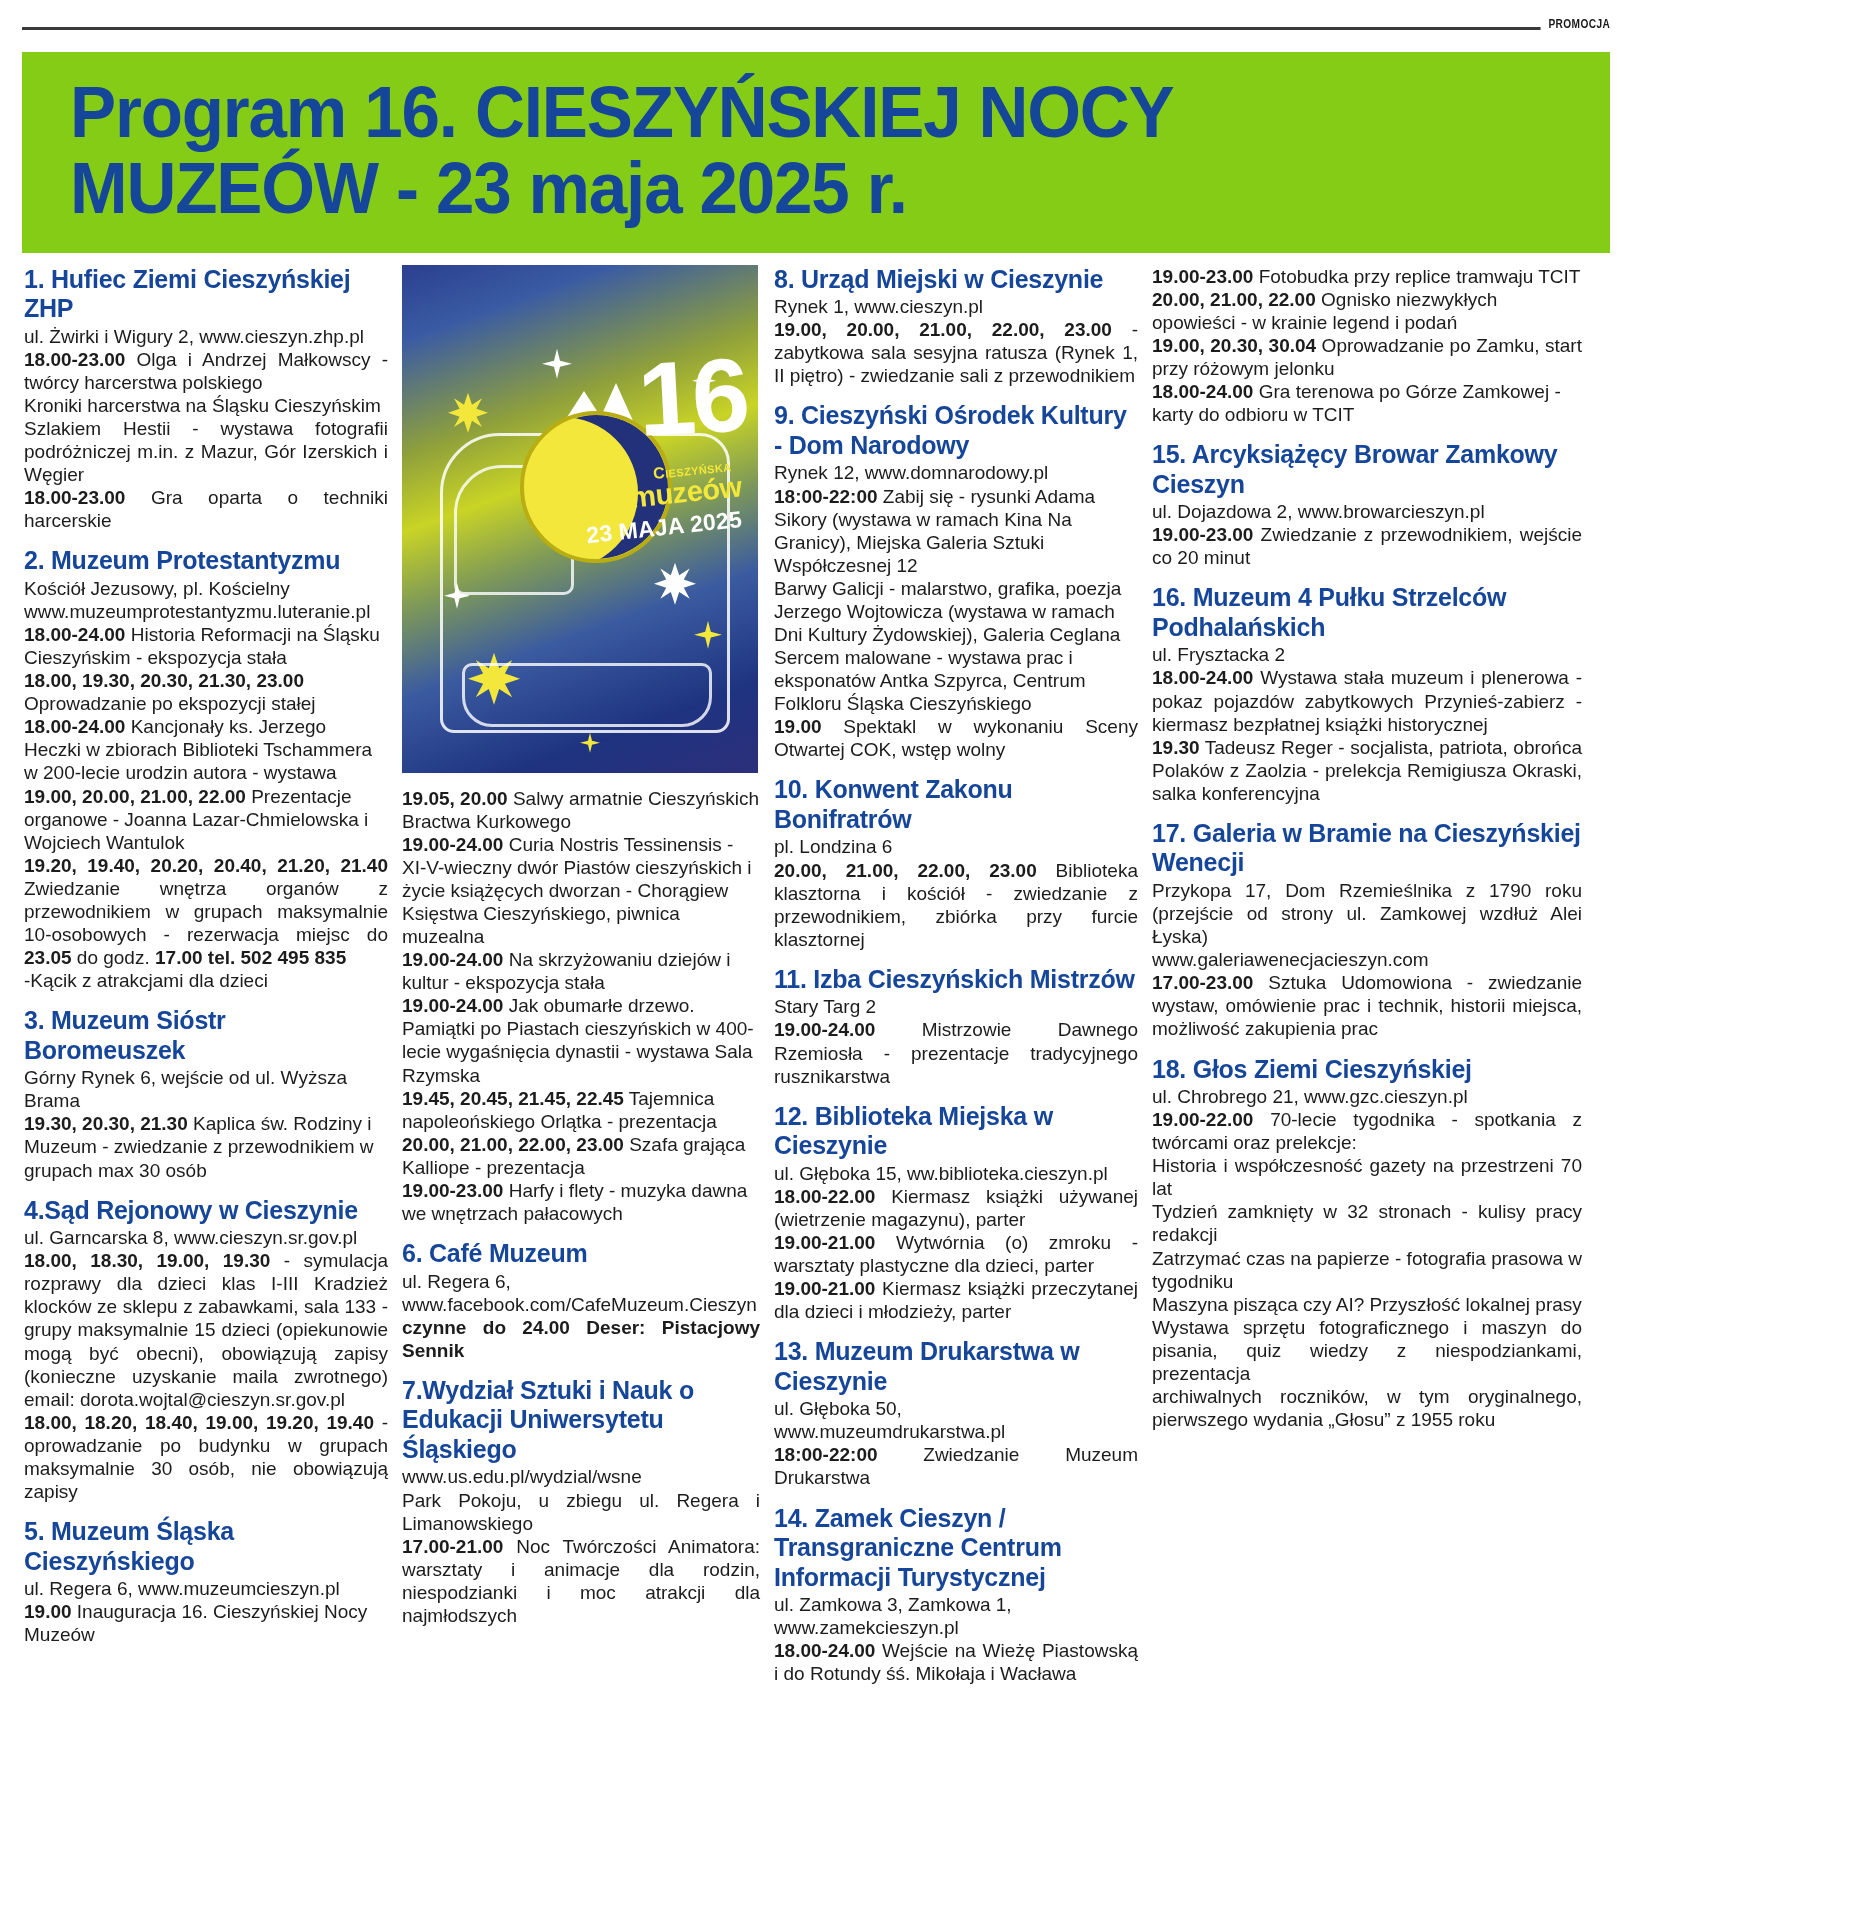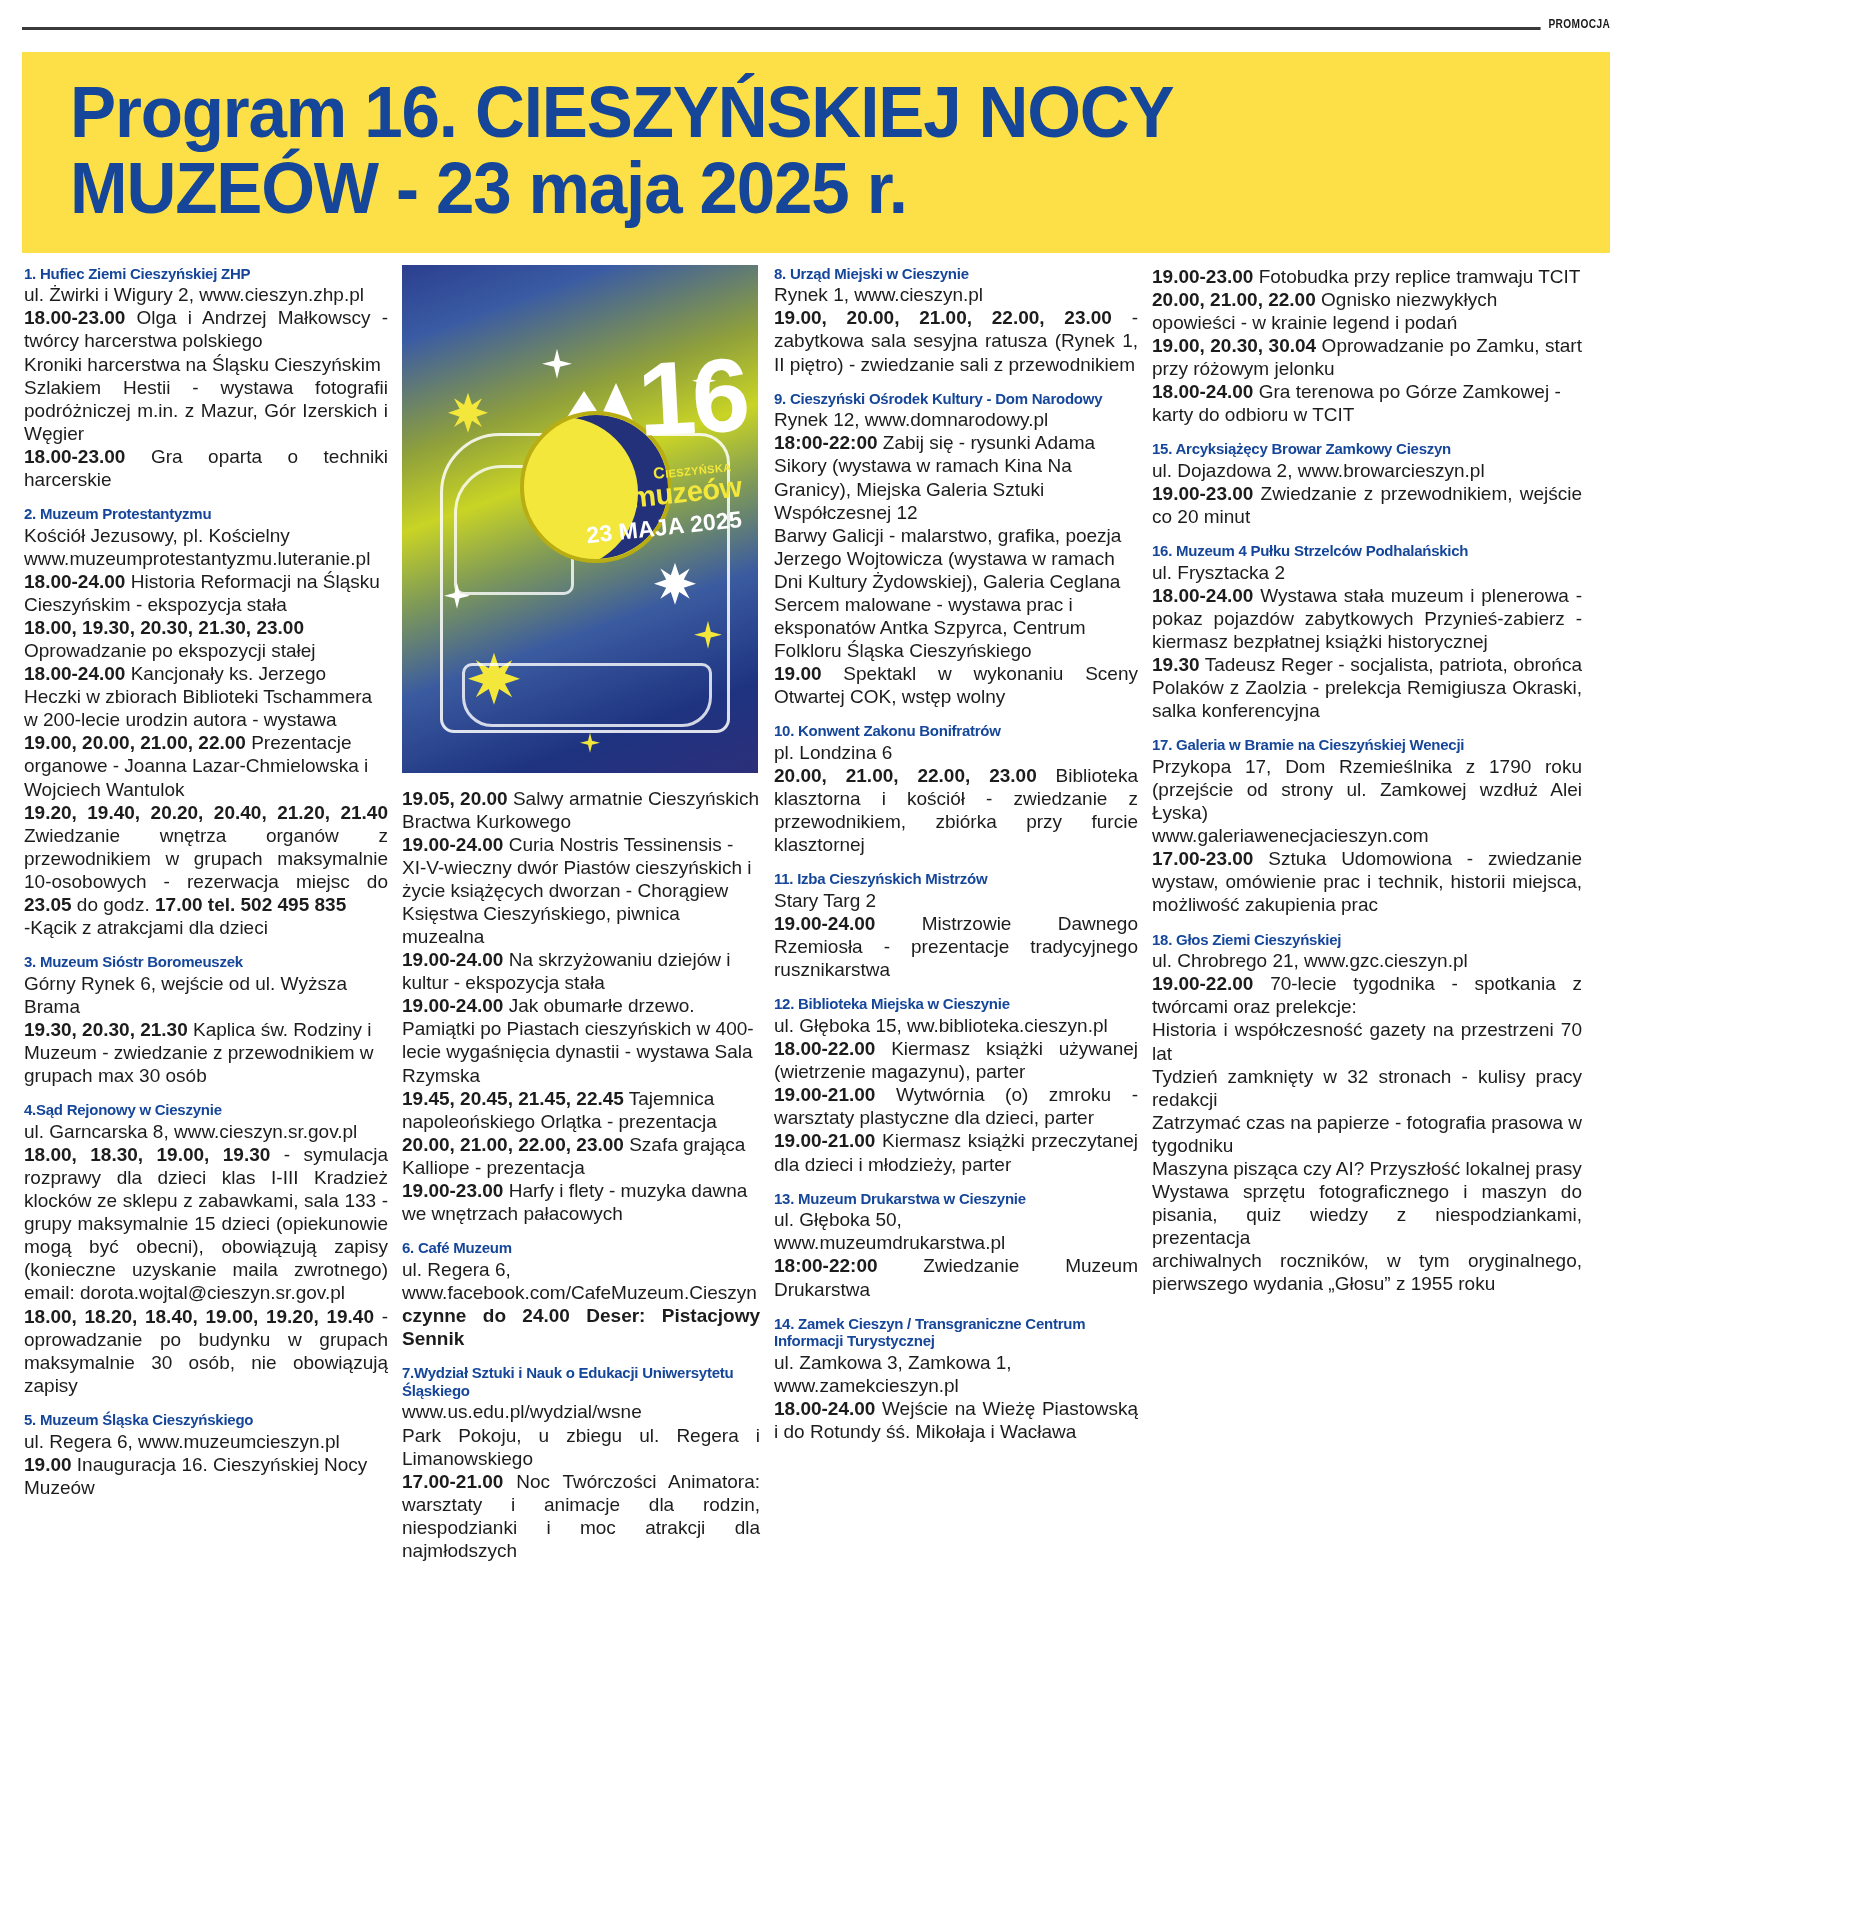--- a/index.html
+++ b/index.html
@@ -39,21 +39,21 @@
     letter-spacing: .5px;
     color: #1a1a1a;
     font-family: "Liberation Sans", sans-serif;
     transform: scaleX(0.78);
     transform-origin: right center;
   }
 
   
   .banner {
     margin: 8px 22px 0 22px;
-    background: #fde047;
+    background: #84cc16;
     padding: 22px 12px 26px 48px;
   }
   .banner-line {
     color: #15469a;
     font-weight: bold;
     font-size: 72px;
     line-height: 1.06;
     letter-spacing: -1.2px;
     white-space: nowrap;
     transform: scaleX(0.96);
@@ -74,21 +74,21 @@
   .col-2 { width: 372px; padding-right: 14px; }
   .col-3 { width: 378px; padding-right: 14px; }
   .col-4 { width: 430px; }
 
   .entry { margin-bottom: 14px; }
   .entry.tight { }
 
   .e-title {
     color: #15469a;
     font-weight: bold;
-    font-size: 15px;
+    font-size: 25px;
     line-height: 1.18;
     letter-spacing: -.25px;
     margin-bottom: 1px;
   }
   .e-line {
     font-size: 19px;
     line-height: 1.215;
     color: #1c1c1c;
     text-align: justify;
     hyphens: none;

